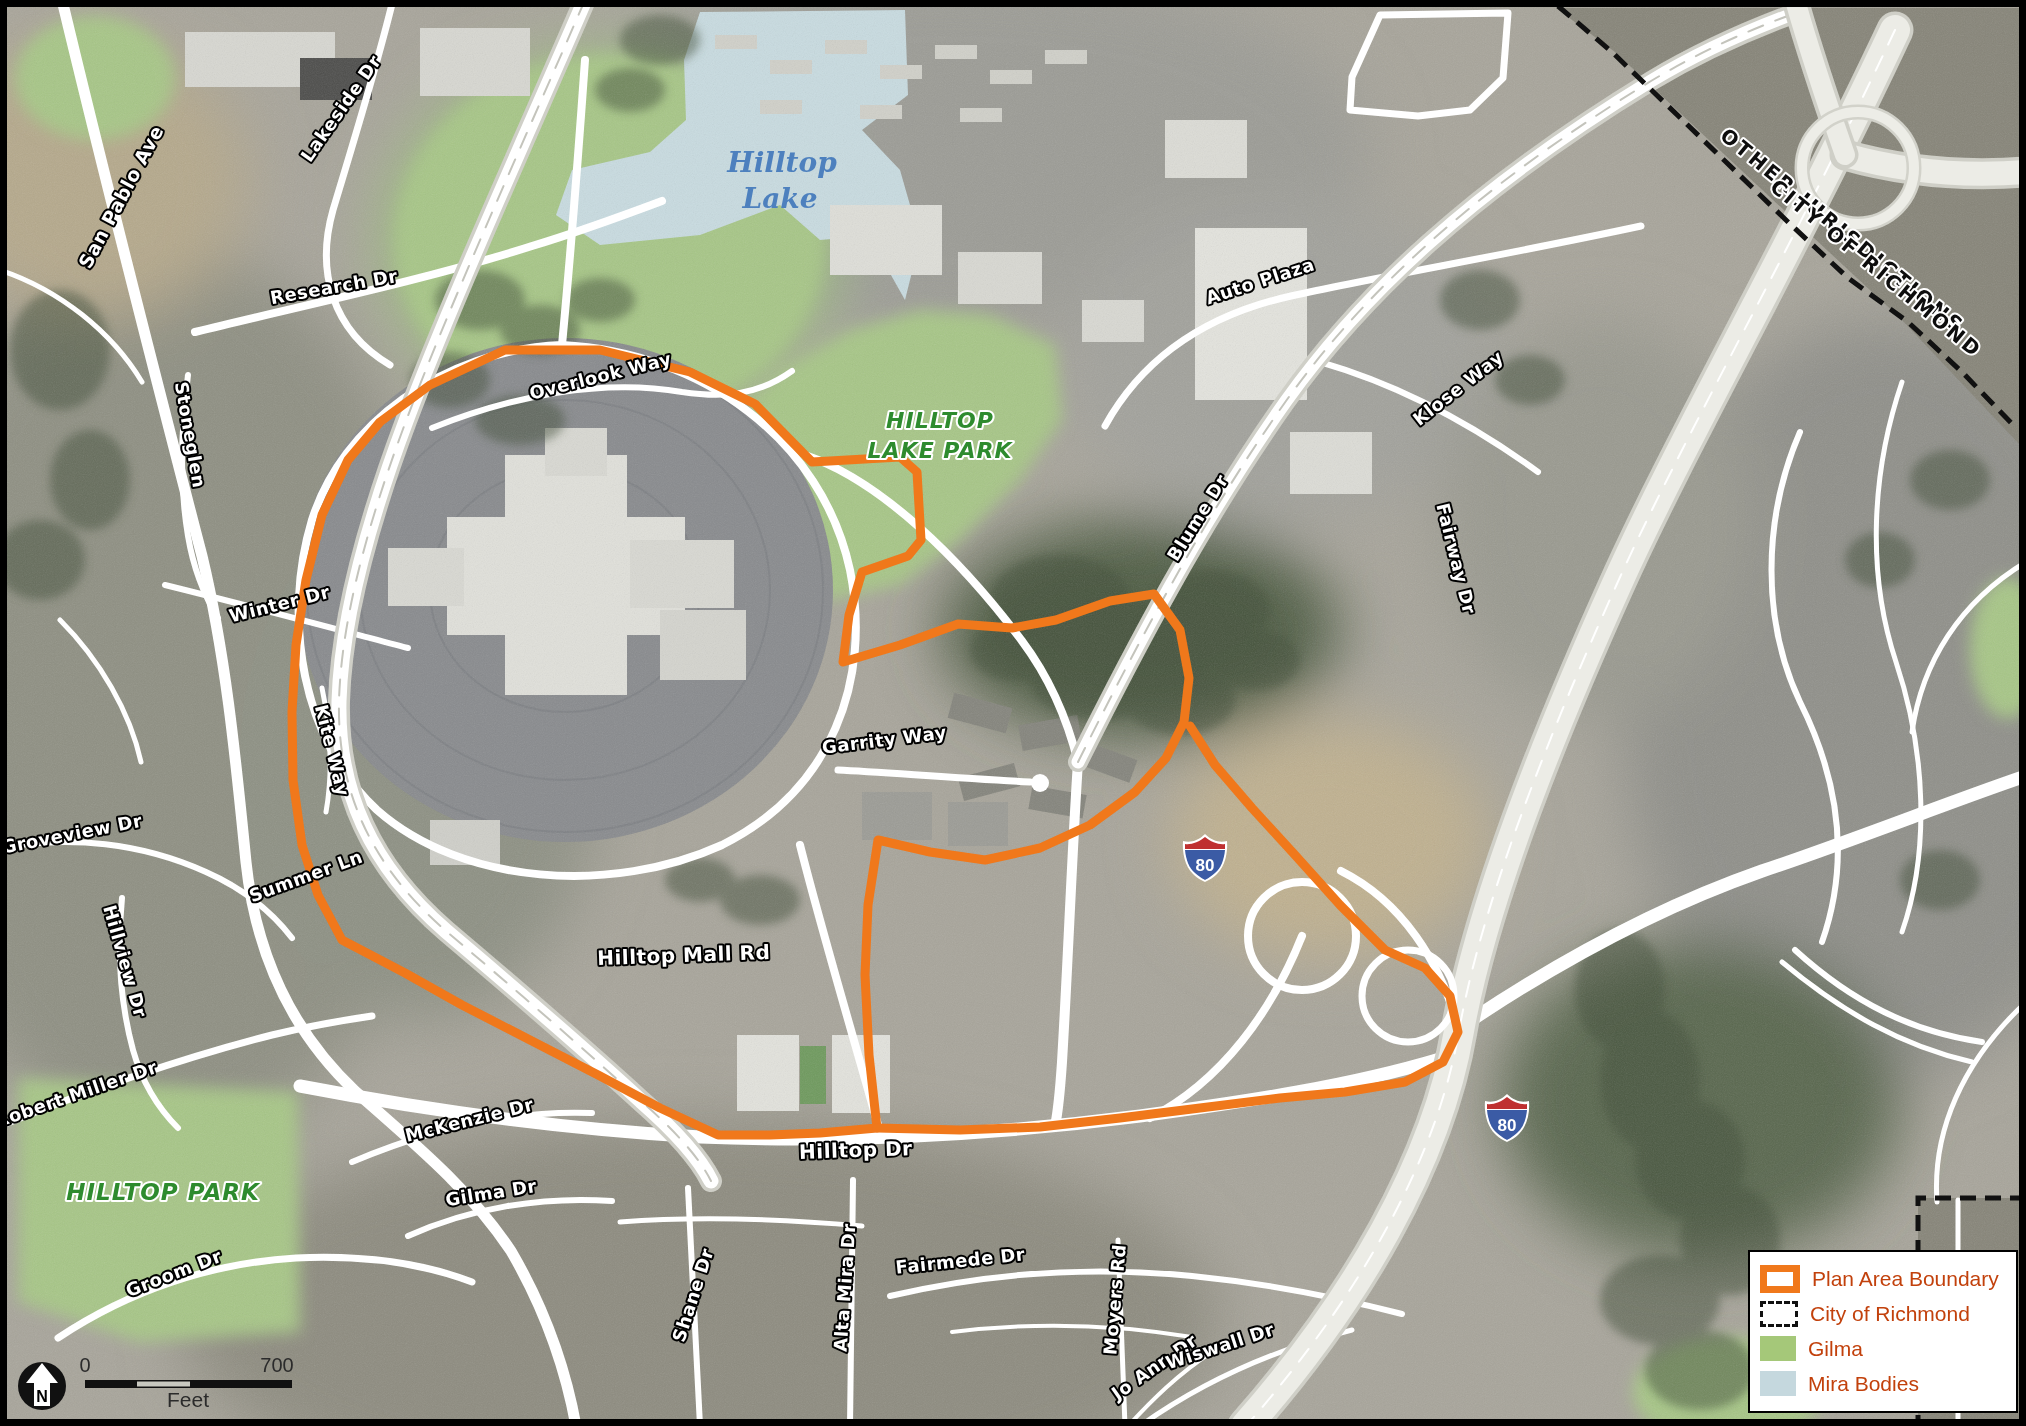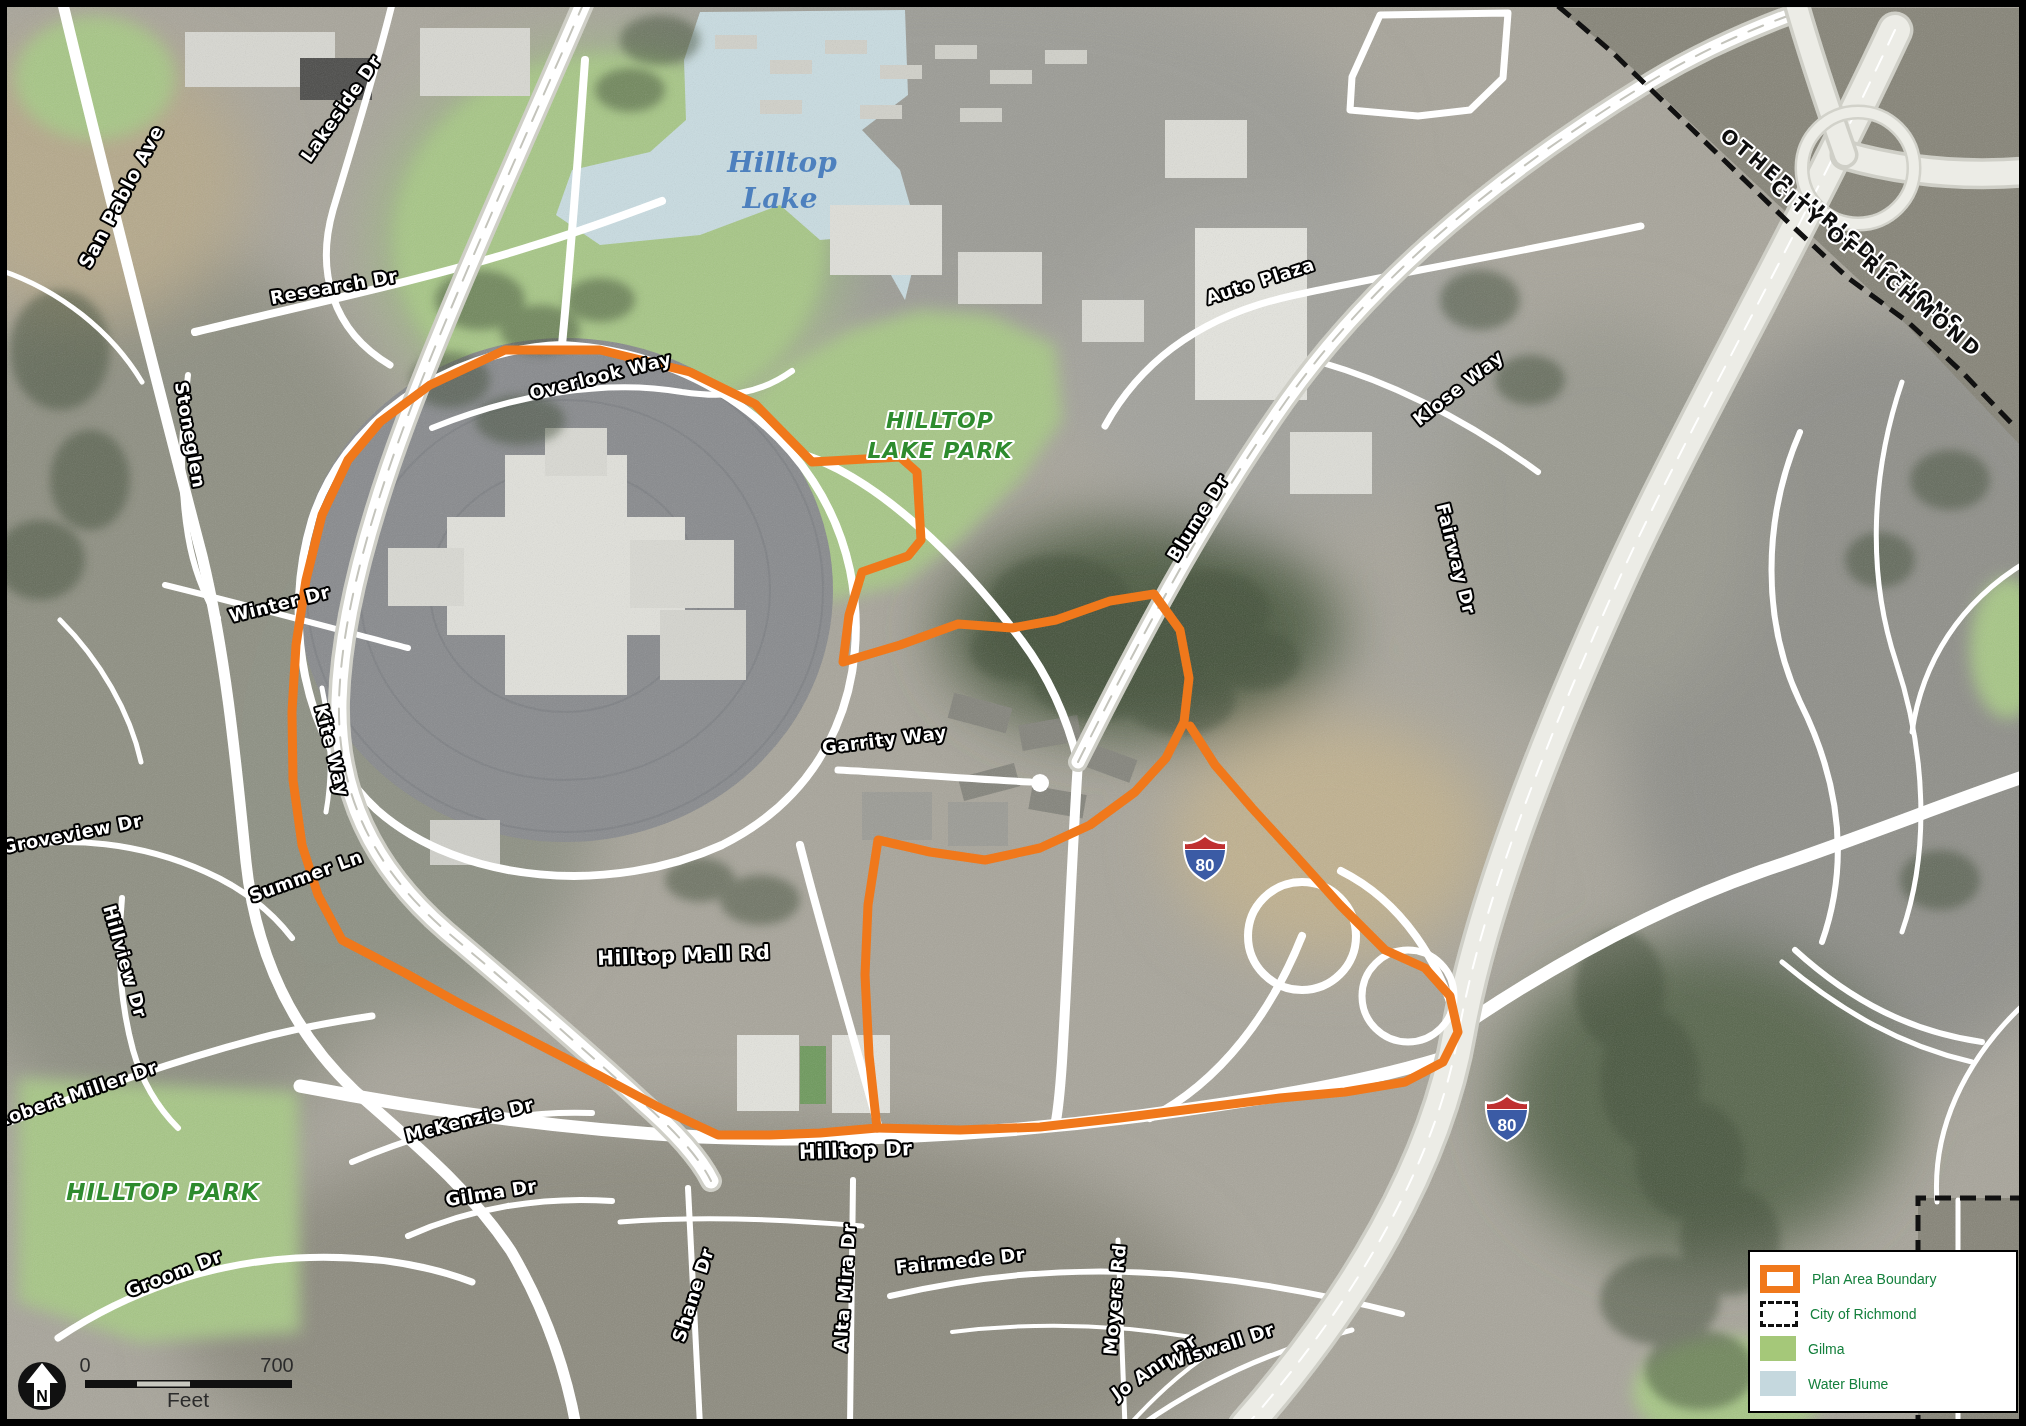--- a/index.html
+++ b/index.html
@@ -14,21 +14,21 @@
          stroke:#fff;stroke-width:4px;paint-order:stroke;stroke-linejoin:round;letter-spacing:1px;}
   text.w{font-family:"DejaVu Serif",serif;font-weight:bold;font-style:italic;fill:#4D80BE;}
   text.j{font-family:"DejaVu Sans",sans-serif;font-weight:bold;fill:#0d0d0d;stroke:#fff;
          stroke-width:4px;paint-order:stroke;stroke-linejoin:round;letter-spacing:3px;}
   text.meta{font-family:"Liberation Sans",sans-serif;fill:#2b2b2b;}
   text.shield{font-family:"Liberation Sans",sans-serif;font-weight:bold;fill:#fff;}
   text.north{font-family:"Liberation Sans",sans-serif;font-weight:bold;fill:#000;}
   
   #legend{position:absolute;left:1748px;top:1250px;width:270px;height:163px;background:#fff;
           border:2px solid #000;box-sizing:border-box;padding:9px 0 0 10px;
-          font-family:"Liberation Sans",sans-serif;font-size:14px;color:#15803d;}
+          font-family:"Liberation Sans",sans-serif;font-size:21px;color:#c2410c;}
   .lrow{display:flex;align-items:center;height:35px;}
   .sw{flex:0 0 auto;margin-right:12px;box-sizing:border-box;}
   .sw0{width:40px;height:28px;background:#fff;border:7px solid #F0781B;}
   .sw1{width:38px;height:26px;background:#fff;border:3px dashed #111;}
   .sw2{width:36px;height:25px;background:#A5C879;}
   .sw3{width:36px;height:25px;background:#C5D8DE;}
   .lt{white-space:nowrap;}
 </style>
 </head>
 <body>
@@ -293,16 +293,16 @@
     <div class="lrow">
       <span class="sw sw1"></span>
       <span class="lt">City of Richmond</span>
     </div>
     <div class="lrow">
       <span class="sw sw2"></span>
       <span class="lt">Gilma</span>
     </div>
     <div class="lrow">
       <span class="sw sw3"></span>
-      <span class="lt">Water Blume</span>
+      <span class="lt">Mira Bodies</span>
     </div>
   </div>
 </div>
 
 </body></html>

